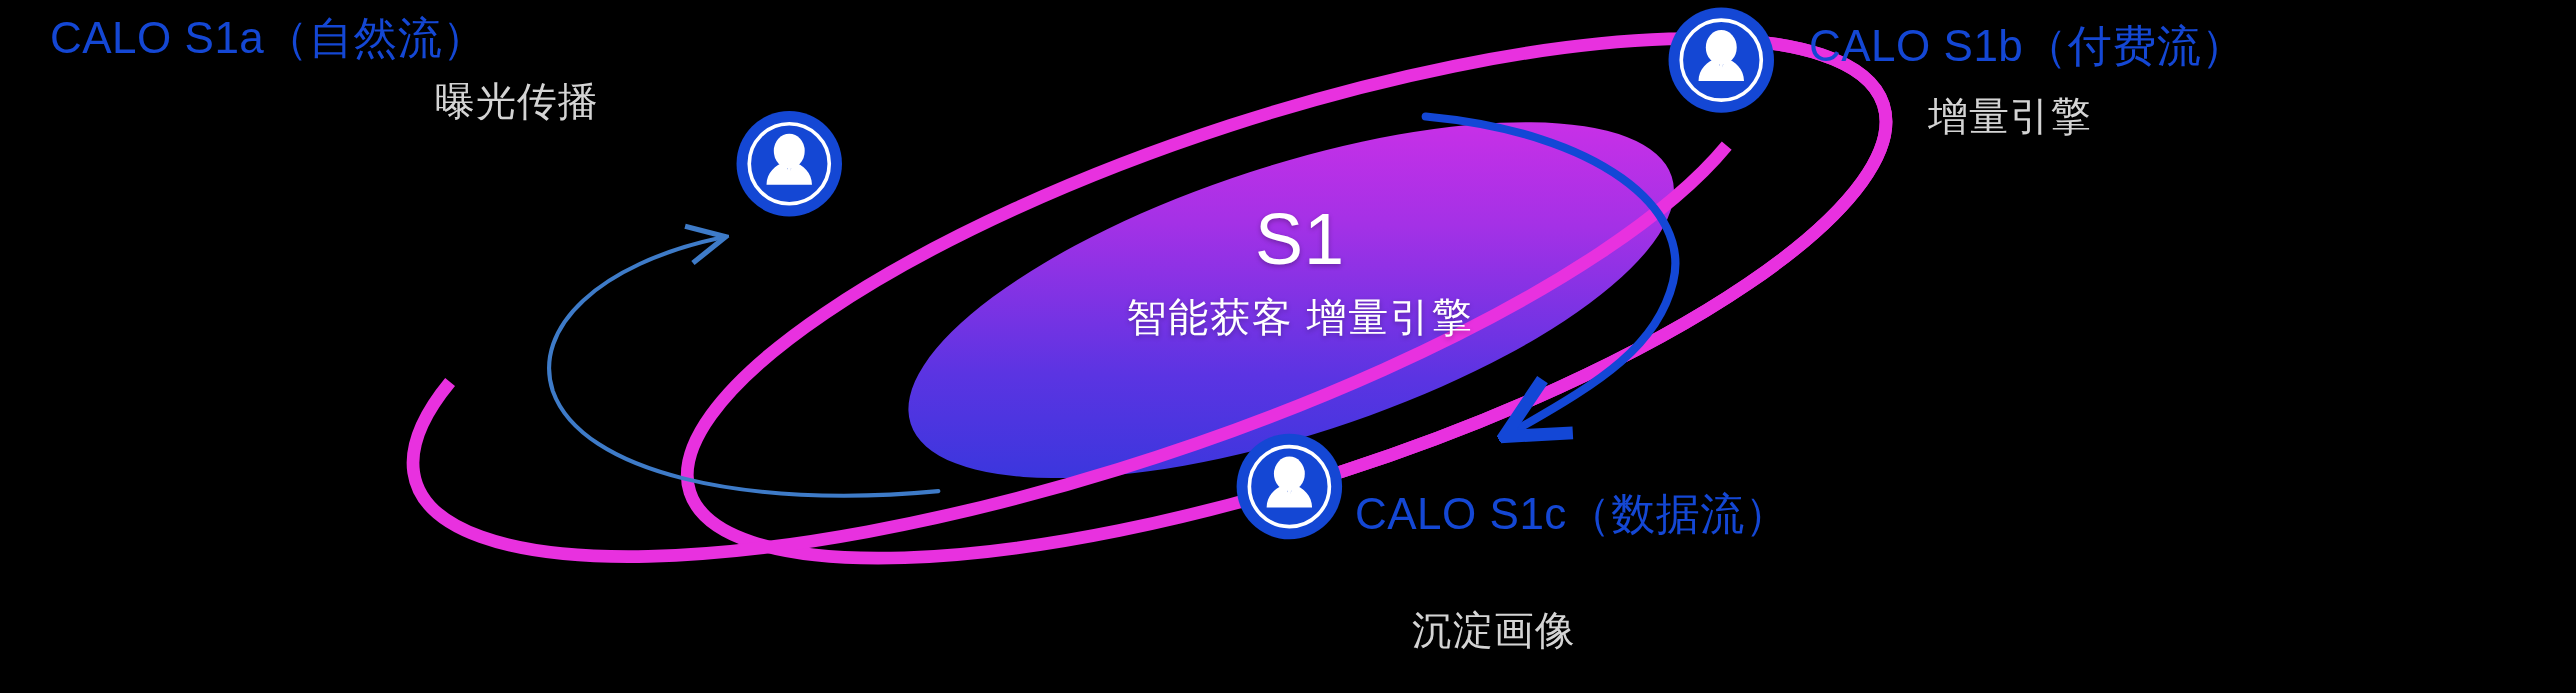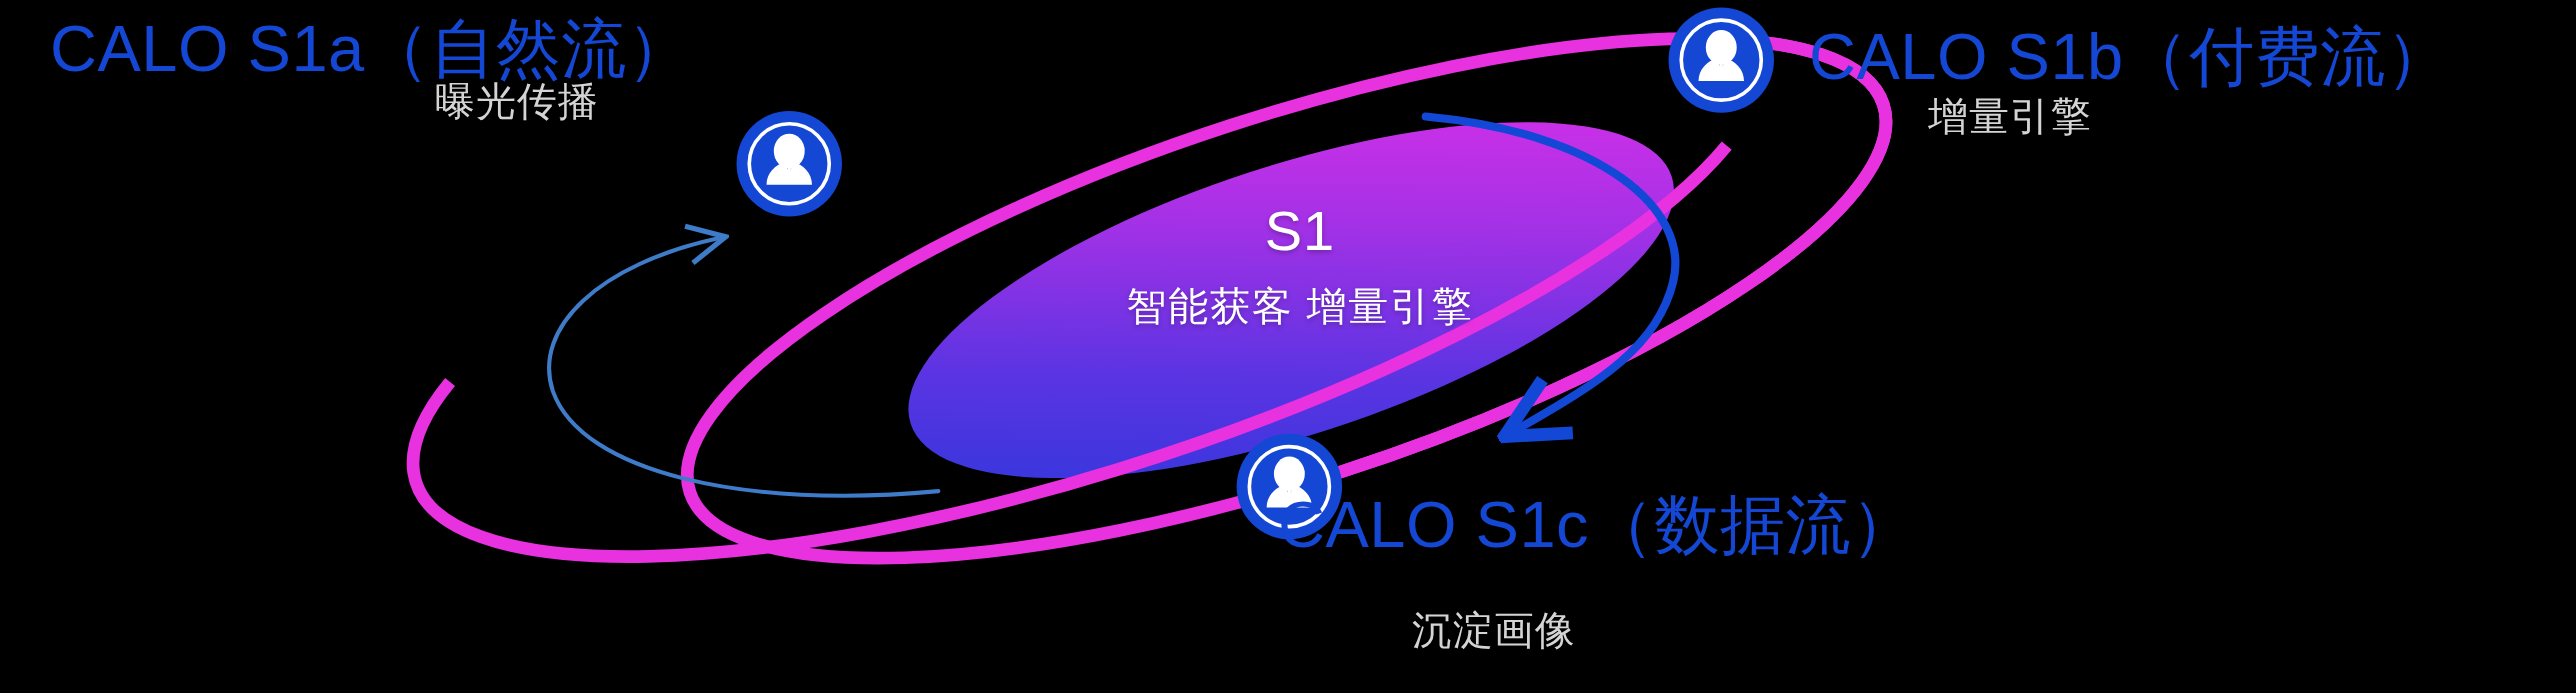--- a/index.html
+++ b/index.html
@@ -27,58 +27,58 @@
     height: 694px;
     display: block;
   }
   .lbl {
     position: absolute;
     white-space: nowrap;
     line-height: 1.05;
   }
   .lbl-title {
     color: #1447D4;
-    font-size: 65px;
+    font-size: 44px;
     font-weight: 400;
     letter-spacing: 0.5px;
   }
   .lbl-sub {
     color: #D4D4D4;
     font-size: 40px;
     font-weight: 400;
     letter-spacing: 0.9px;
   }
   #t-s1a { left: 50px;  top: 14.5px; }
   #s-s1a { left: 435px; top: 80px; }
   #t-s1b { left: 1809px; top: 23px; }
   #s-s1b { left: 1928px; top: 95px; }
-  #t-s1c { left: 1278px; top: 491px; }
+  #t-s1c { left: 1355px; top: 491px; }
   #s-s1c { left: 1412px; top: 609px; }
 
   .core-text {
     position: absolute;
     width: 782px;
     left: 909px;
     top: 198px;
     text-align: center;
     pointer-events: none;
   }
   .core-title {
     color: #FFFFFF;
-    font-size: 56px;
+    font-size: 72px;
     font-weight: 400;
     letter-spacing: 0.9px;
     text-shadow: 0 1.8px 5.5px rgba(0,0,0,.28);
   }
   .core-sub {
     color: #FFFFFF;
     font-size: 40px;
     font-weight: 400;
     letter-spacing: 1.8px;
-    margin-top: 16px;
+    margin-top: 10px;
     text-shadow: 0 1.8px 5.5px rgba(0,0,0,.28);
   }
 </style>
 </head>
 <body>
 
 <div id="stage">
 
   <svg id="diagram" viewBox="0 0 2833 763">
     <defs>

